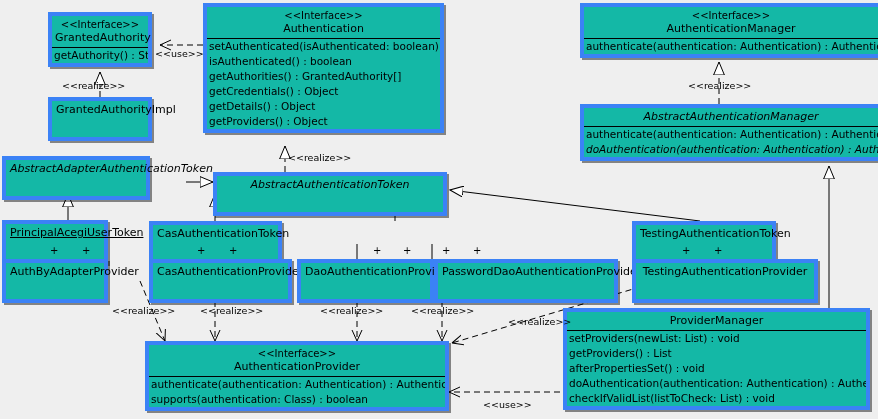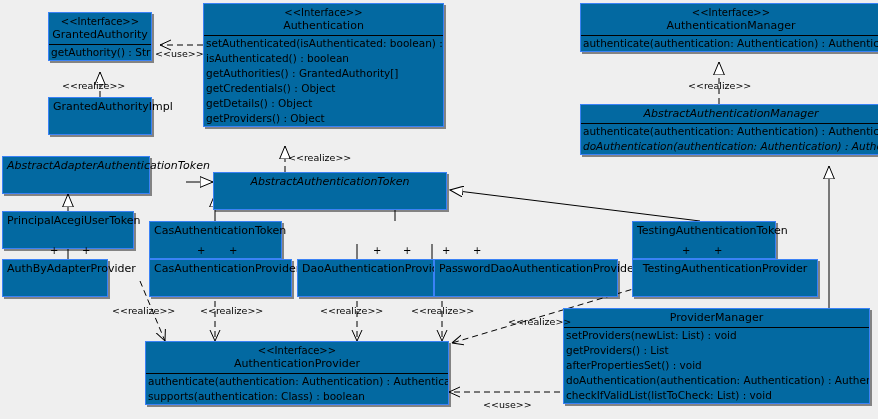--- a/index.html
+++ b/index.html
@@ -7,22 +7,22 @@
     width:878px;height:419px;position:relative;overflow:hidden;
     background:#efefef;
     font-family:"DejaVu Sans",sans-serif;
   }
   #canvas{position:absolute;left:0;top:0;width:878px;height:419px;}
   svg.lines{position:absolute;left:0;top:0;width:878px;height:419px;pointer-events:none;}
 
   
   .uml{
     position:absolute;
-    background:#0369a1;
-    border:1px solid #3b82f6;
+    background:#14b8a6;
+    border:4px solid #3b82f6;
     box-shadow:2px 2px 0 rgba(0,0,0,0.45);
     box-sizing:border-box;
     z-index:5;
   }
   .uml .hdr{
     text-align:center;
     padding:2px 3px 3px 3px;
     line-height:13px;
   }
   .uml .stereo{font-size:10px;display:block;white-space:nowrap;}
@@ -181,21 +181,21 @@
       <span class="cname abstract">AbstractAdapterAuthenticationToken</span>
     </div>
   </div>
 
   <div class="uml compact" style="left:213px;top:172px;width:234px;">
     <div class="hdr">
       <span class="cname abstract">AbstractAuthenticationToken</span>
     </div>
   </div>
 
-  <div class="uml compact" style="left:2px;top:211px;width:132px;">
+  <div class="uml compact" style="left:2px;top:220px;width:106px;text-decoration:underline;">
     <div class="hdr">
       <span class="cname">PrincipalAcegiUserToken</span>
     </div>
   </div>
 
   <div class="uml compact" style="left:149px;top:221px;width:133px;">
     <div class="hdr">
       <span class="cname">CasAuthenticationToken</span>
     </div>
   </div>

